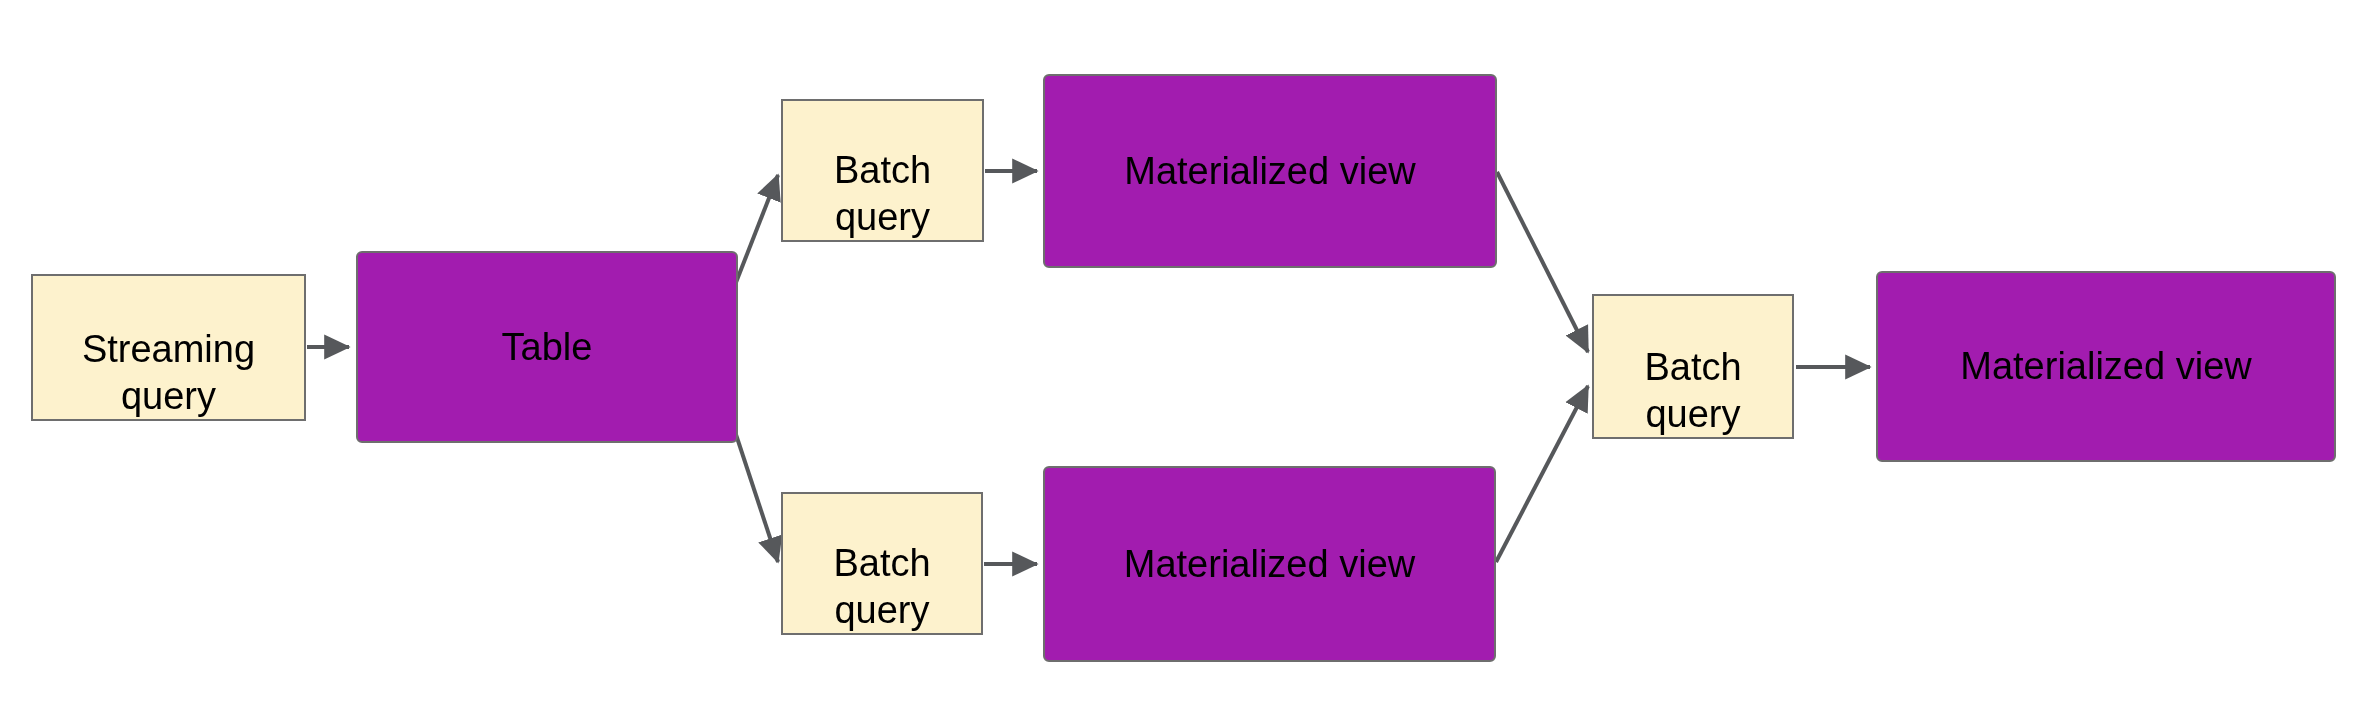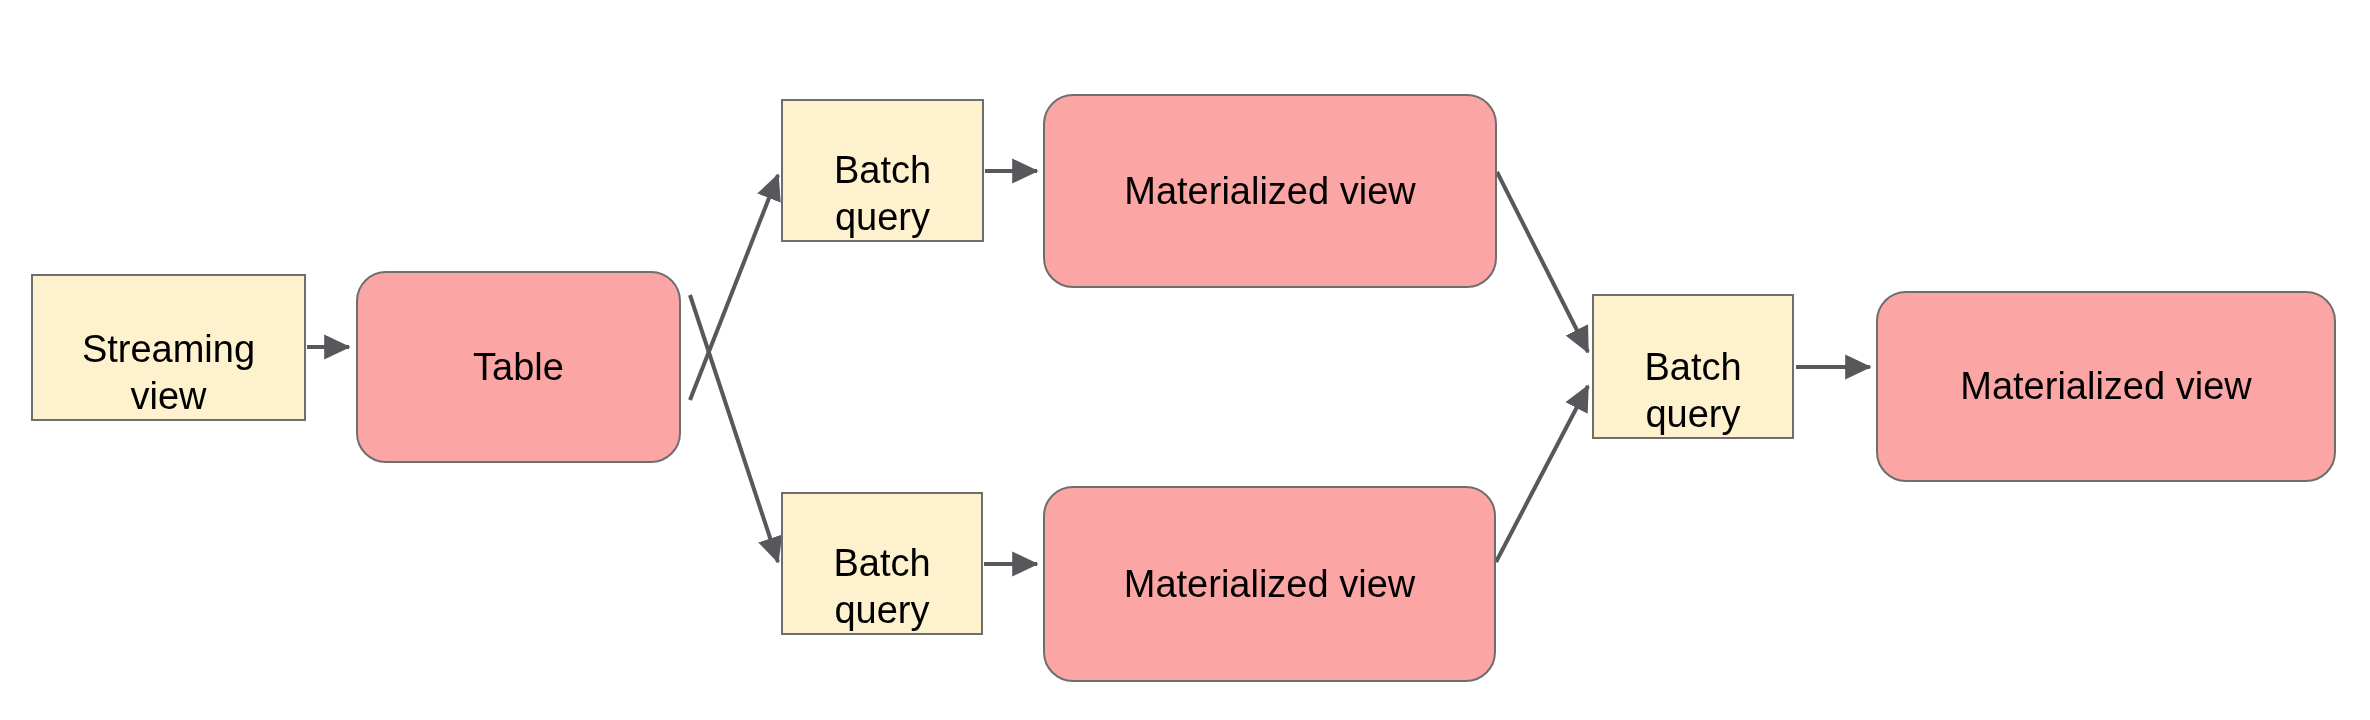--- a/index.html
+++ b/index.html
@@ -37,25 +37,24 @@
     line-height: 1.22;
     white-space: pre-line;
   }
   .node-process {
     background: #fdf2cd;
     border: 2px solid #6e6e6e;
     font-size: 38px;
     align-items: flex-end;
   }
   .node-store {
-    background: #fca5a5;
+    background: #a21caf;
     border: 2px solid #6e6e6e;
-    border-radius: 30px;
+    border-radius: 6px;
     font-size: 38px;
-    margin-top: 20px;
   }
 </style>
 </head>
 <body>
 
 <div id="canvas">
 
   <svg id="edges" width="2370" height="720" viewBox="0 0 2370 720">
     <defs>
       <marker id="arrowhead" markerWidth="7" markerHeight="7" refX="6.2" refY="3.5" orient="auto" markerUnits="strokeWidth">
@@ -91,24 +90,24 @@
       <line x1="1496" y1="562" x2="1588" y2="386" stroke="#56585b" stroke-width="4" marker-end="url(#arrowhead)"></line>
     </g>
 
     <g>
       <line x1="1796" y1="367" x2="1870" y2="367" stroke="#56585b" stroke-width="4" marker-end="url(#arrowhead)"></line>
     </g>
   </svg>
 
   <div class="node node-process" style="left:31px; top:274px; width:275px; height:147px;">
     <span>Streaming
-view</span>
+query</span>
   </div>
 
-  <div class="node node-store" style="left:356px; top:251px; width:325px; height:192px;">
+  <div class="node node-store" style="left:356px; top:251px; width:382px; height:192px;">
     <span>Table</span>
   </div>
 
   <div class="node node-process" style="left:781px; top:99px; width:203px; height:143px;">
     <span>Batch
 query</span>
   </div>
 
   <div class="node node-store" style="left:1043px; top:74px; width:454px; height:194px;">
     <span>Materialized view</span>

